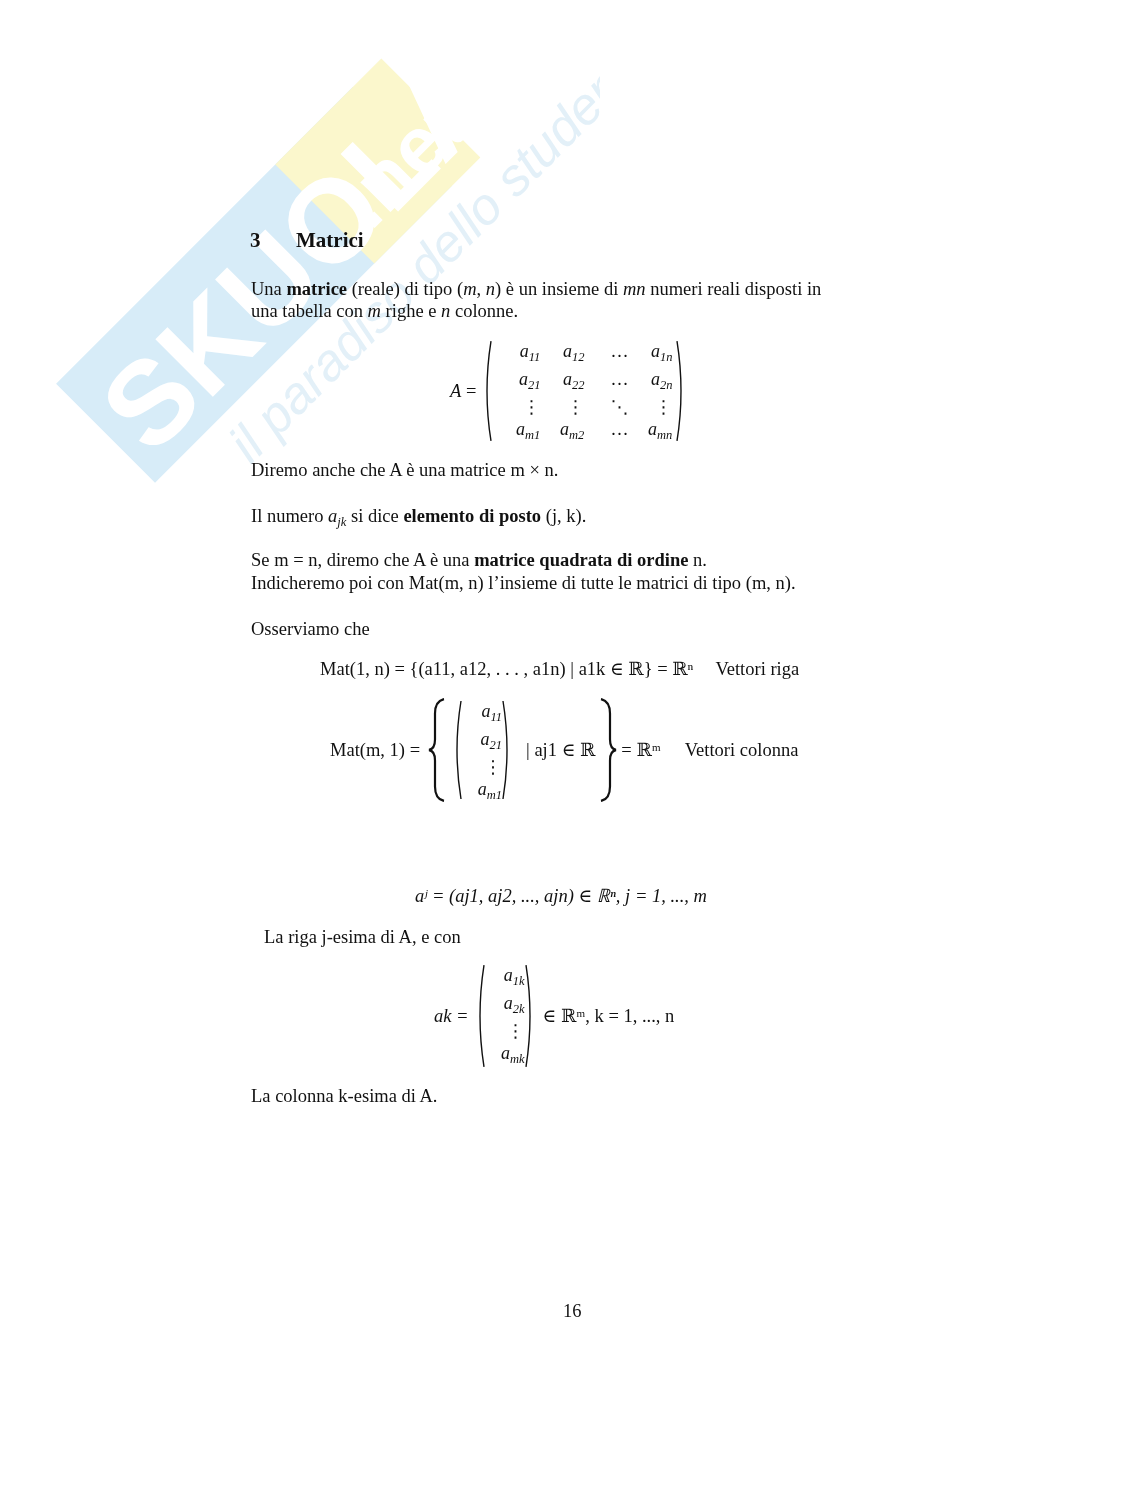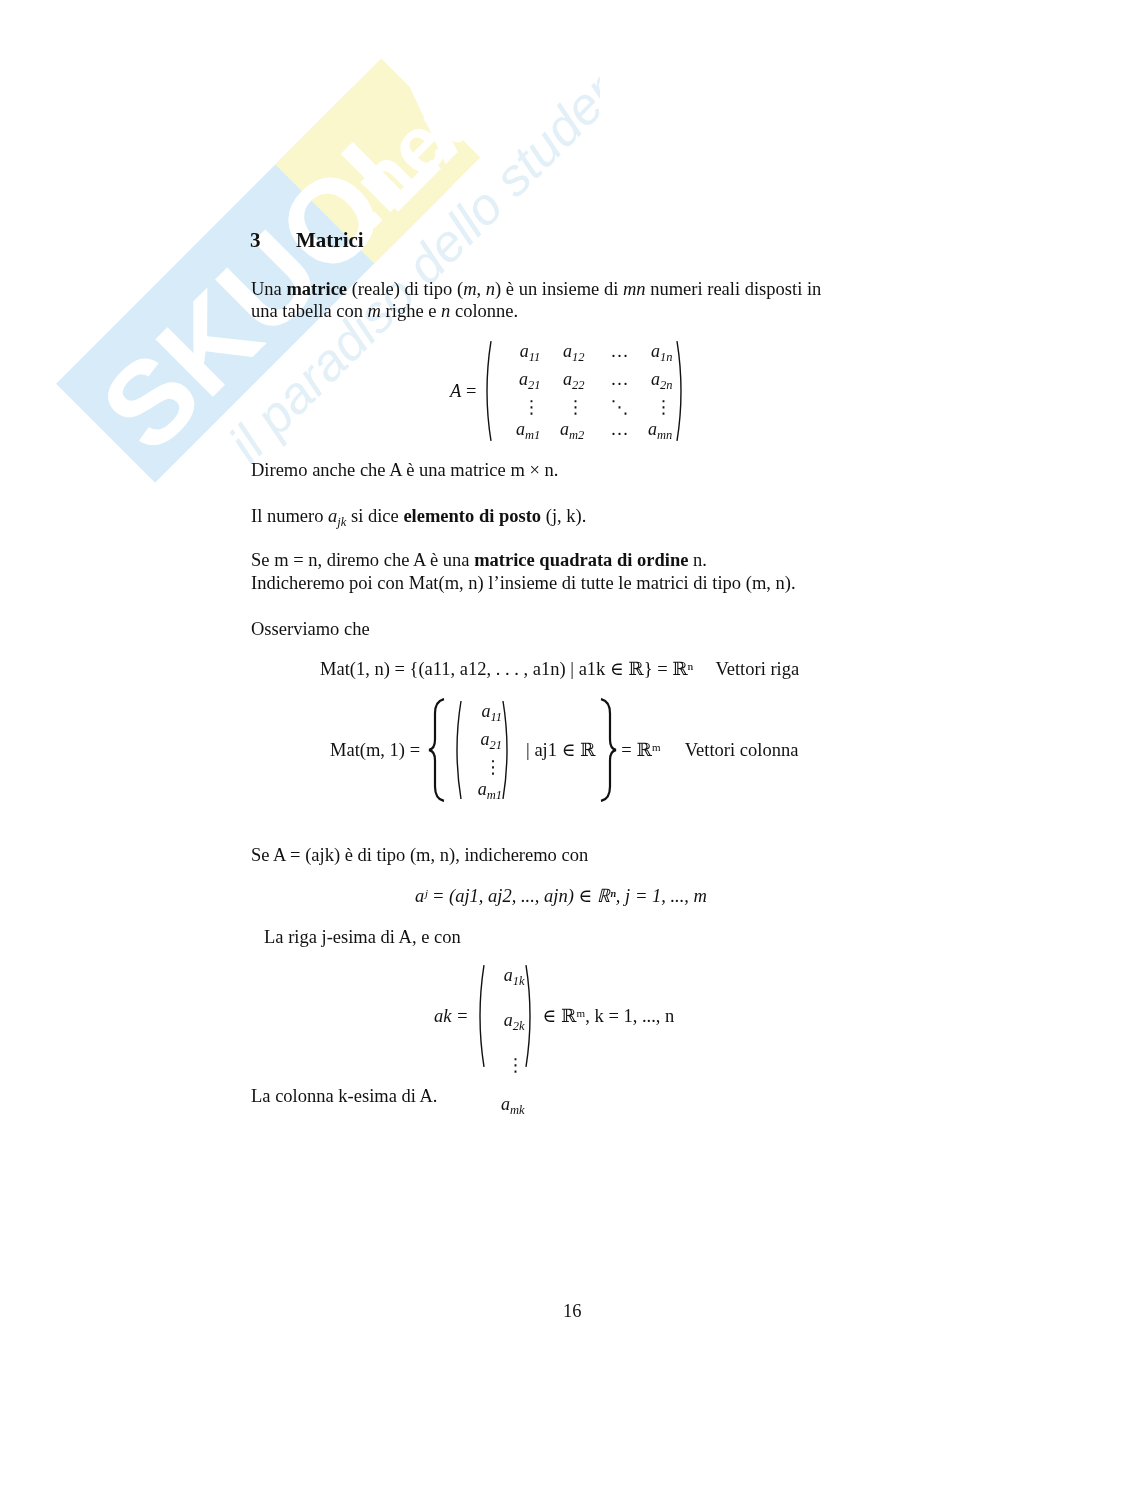--- a/index.html
+++ b/index.html
@@ -128,33 +128,32 @@
     <span class="txt" style="margin-left:14px;">| aj1 ∈ ℝ</span>
     <span class="brace" style="height:104px; margin-left:2px;">
         <svg viewBox="0 0 22 100" preserveAspectRatio="none">
           <path d="M4 1 Q13 3 13 15 L13 40 Q13 49 19 50 Q13 51 13 60 L13 85 Q13 97 4 99" fill="none" stroke="#111" stroke-width="2.2"></path>
         </svg>
       </span>
     <span class="txt" style="margin-left:2px;">= ℝᵐ</span>
     <span class="txt" style="margin-left:24px;">Vettori colonna</span>
   </div>
 
-  <div class="abs txt" style="left:251px; top:844px;">Se A = (ajk) è di tipo (m, n), indicheremo con</div>
   <div class="abs txt it" style="left:401px; top:885px;margin-left:14px;">aʲ = (aj1, aj2, ..., ajn) ∈ ℝⁿ,   j = 1, ..., m</div>
   <div class="abs txt" style="left:264px; top:926px;">La riga j-esima di A, e con</div>
 
   <div class="abs" style="left:434px; top:964px; height:104px; display:flex; align-items:center;">
     <span class="txt it" style="margin-right:6px;">ak =</span>
     <div class="mat" style="height:104px;">
       <span class="paren">
           <svg viewBox="0 0 10 100" preserveAspectRatio="none">
             <path d="M9 1 Q1 50 9 99" fill="none" stroke="#111" stroke-width="1.4"></path>
           </svg>
         </span>
-      <div class="grid" style="grid-template-columns:40px;gap:17px;" id="gridK">
+      <div class="grid" style="grid-template-columns:40px;" id="gridK">
           <span>a<span class="sub">1k</span></span>
           <span>a<span class="sub">2k</span></span>
           <span style="font-style: normal;">⋮</span>
           <span>a<span class="sub">mk</span></span>
         </div>
       <span class="paren">
           <svg viewBox="0 0 10 100" preserveAspectRatio="none">
             <path d="M1 1 Q9 50 1 99" fill="none" stroke="#111" stroke-width="1.4"></path>
           </svg>
         </span>

